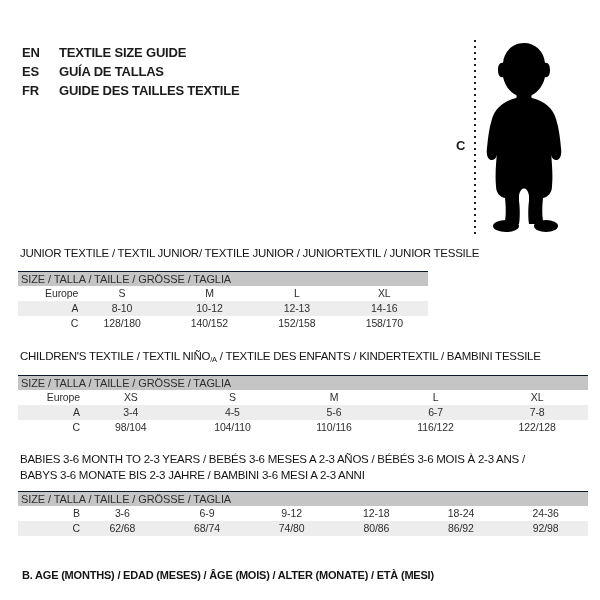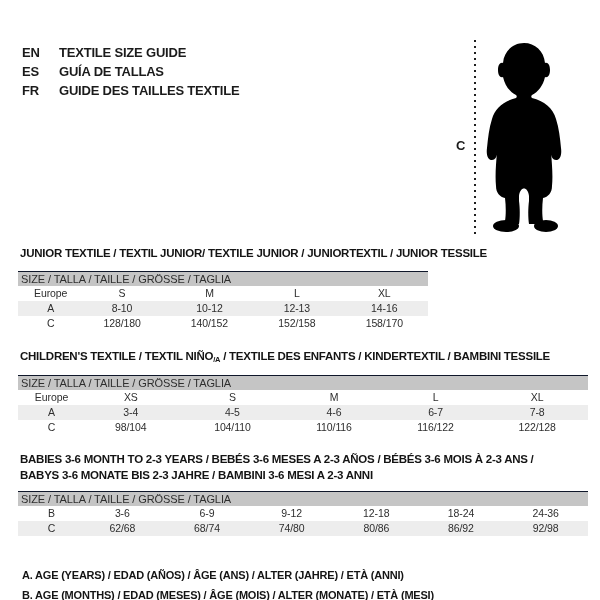--- a/index.html
+++ b/index.html
@@ -12,33 +12,33 @@
   .lang-row { display:flex; height:19px; line-height:19px; font-weight:bold; font-size:13px; letter-spacing:-0.2px; }
   .lang-code { width:37px; }
   
   .measure-line {
     position:absolute; left:474px; top:10px; width:2px; height:197px;
     background:repeating-linear-gradient(to bottom,#1e1e1e 0px,#1e1e1e 2.4px,transparent 2.4px,transparent 6px);
   }
   .measure-label { position:absolute; left:456px; top:108px; font-weight:bold; font-size:13px; }
   .baby { position:absolute; left:482px; top:10px; width:84px; height:196px; }
   
-  .sec-title { position:absolute; left:20px; font-weight:bold; font-size:11.5px; letter-spacing:-0.25px; color:#141414; white-space:nowrap; }
+  .sec-title { position:absolute; left:20px; font-weight:normal; font-size:11.5px; letter-spacing:-0.25px; color:#141414; white-space:nowrap; }
   .sec-title-2line { line-height:16px; }
   .tbl-wrap { position:absolute; left:18px; }
   .tbl-junior { width:410px; }
   .tbl-full { width:570px; }
   .size-bar {
     height:15px; line-height:15px; background:var(--table-header-bg,#c5c5c5);
     font-size:11px; color:#2e2e2e; padding-left:3px; letter-spacing:-0.1px;
     border-top:1px solid #0f172a; box-sizing:border-box;
   }
   table { border-collapse:collapse; table-layout:fixed; width:100%; }
   td { height:15px; line-height:15px; font-size:10.5px; color:#2e2e2e; text-align:center; padding:0; letter-spacing:-0.1px; overflow:hidden; }
-  td:first-child { text-align:center; padding-left:5px; }
+  td:first-child { text-align:right; padding-left:5px; }
   tbody tr:nth-child(even) td { background:var(--table-alt-row-bg,#ededed); }
   .cols-5 td:first-child { width:13.5%; }
   .cols-wide td:first-child { width:10%; }
   .sub { font-size:7.5px; vertical-align:-2px; }
   
   .footnotes { position:absolute; left:22px; top:535px; font-weight:bold; font-size:11px; line-height:20px; letter-spacing:-0.2px; color:#141414; }
   .baby path, .baby ellipse { fill:var(--silhouette,#000); }
 </style>
 </head>
 <body>
@@ -141,21 +141,21 @@
             <td>XS</td>
             <td>S</td>
             <td>M</td>
             <td>L</td>
             <td>XL</td>
           </tr>
           <tr>
             <td>A</td>
             <td>3-4</td>
             <td>4-5</td>
-            <td>4-6</td>
+            <td>5-6</td>
             <td>6-7</td>
             <td>7-8</td>
           </tr>
           <tr>
             <td>C</td>
             <td>98/104</td>
             <td>104/110</td>
             <td>110/116</td>
             <td>116/122</td>
             <td>122/128</td>
@@ -188,17 +188,16 @@
             <td>74/80</td>
             <td>80/86</td>
             <td>86/92</td>
             <td>92/98</td>
           </tr>
         </tbody>
       </table>
   </div>
 
   <div class="footnotes">
-    <div>A. AGE (YEARS) / EDAD (AÑOS) / ÂGE (ANS) / ALTER (JAHRE) / ETÀ (ANNI)</div>
     <div>B. AGE (MONTHS) / EDAD (MESES) / ÂGE (MOIS) / ALTER (MONATE) / ETÀ (MESI)</div>
   </div>
 
 </div>
 
 </body></html>

